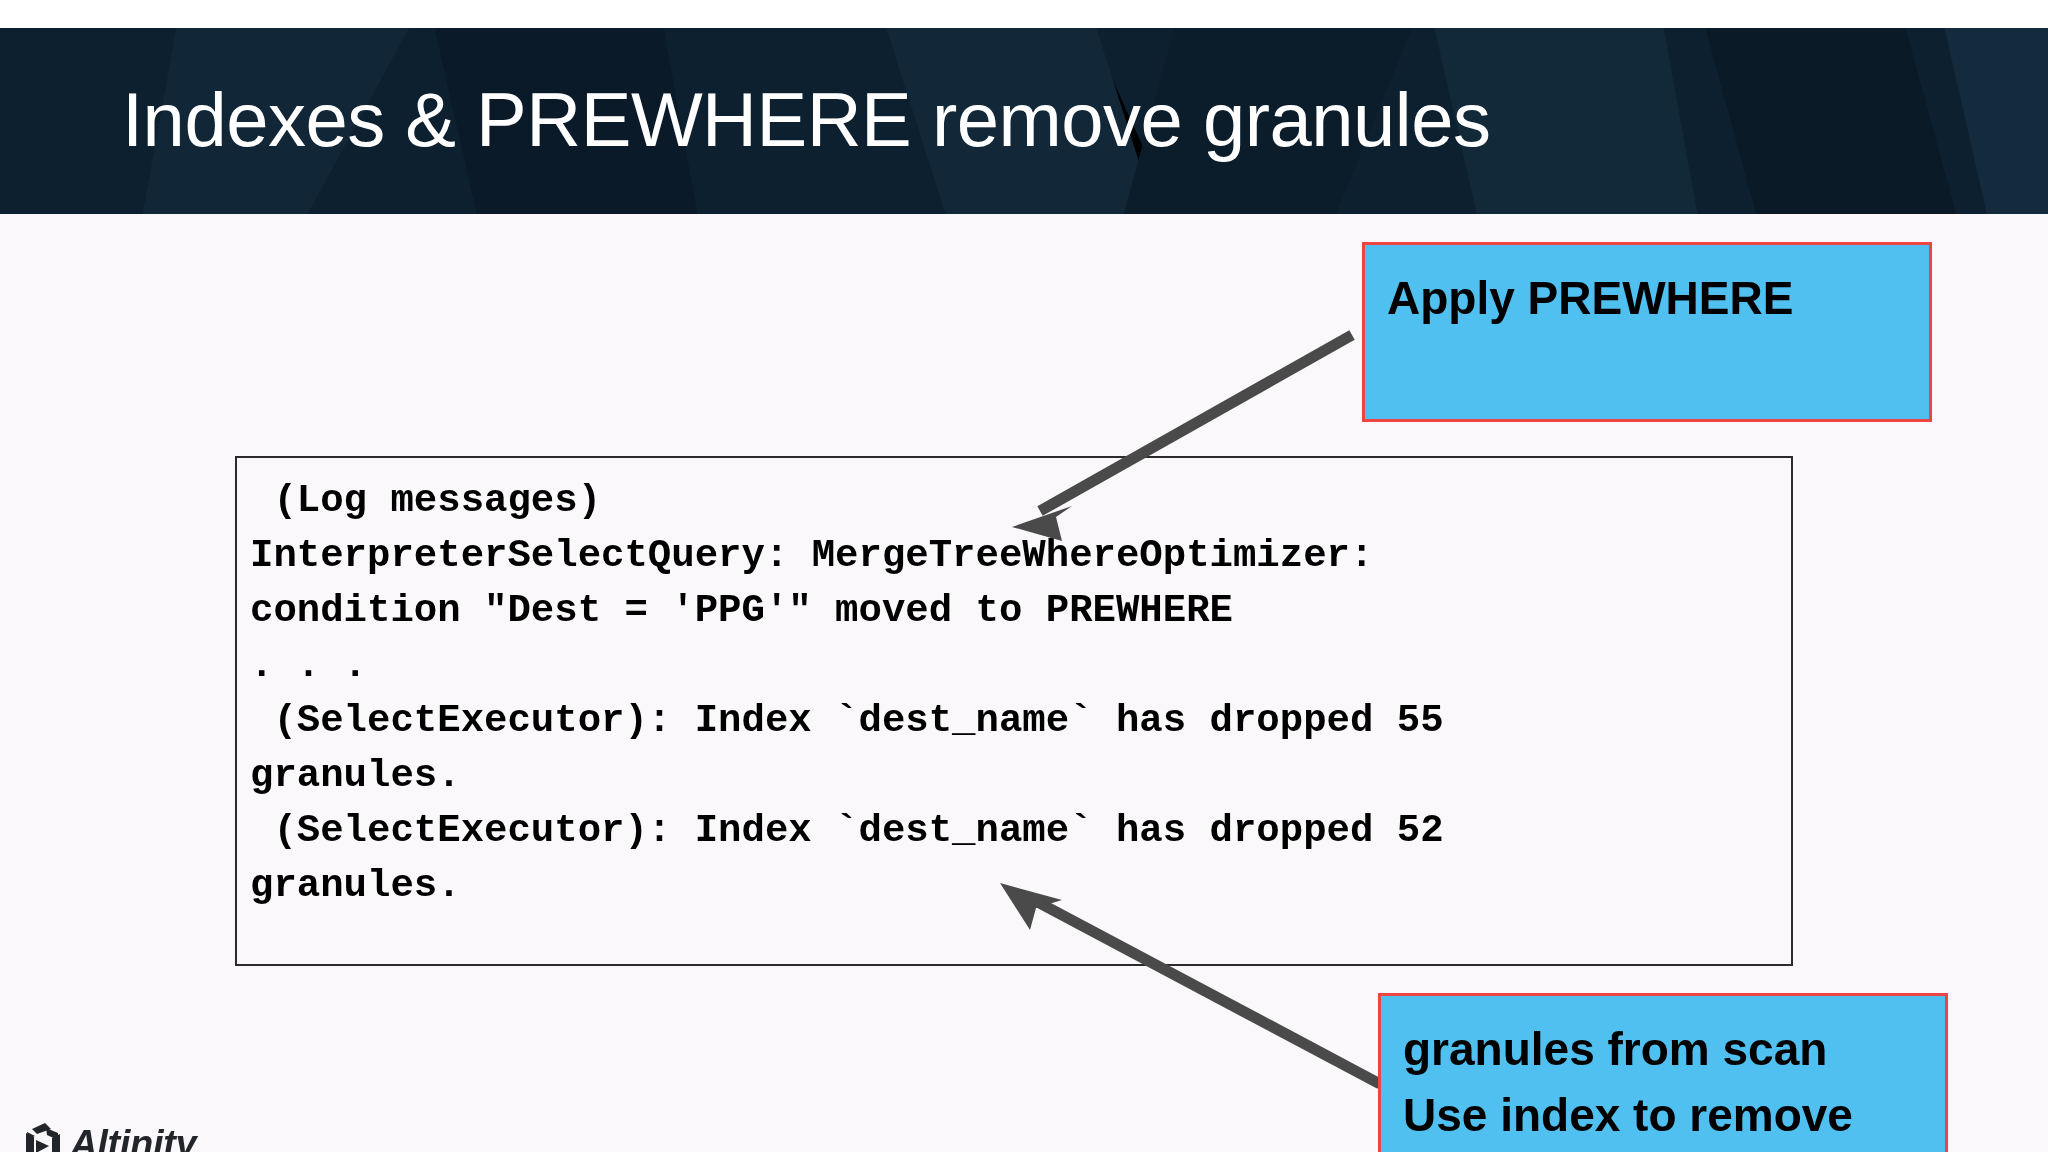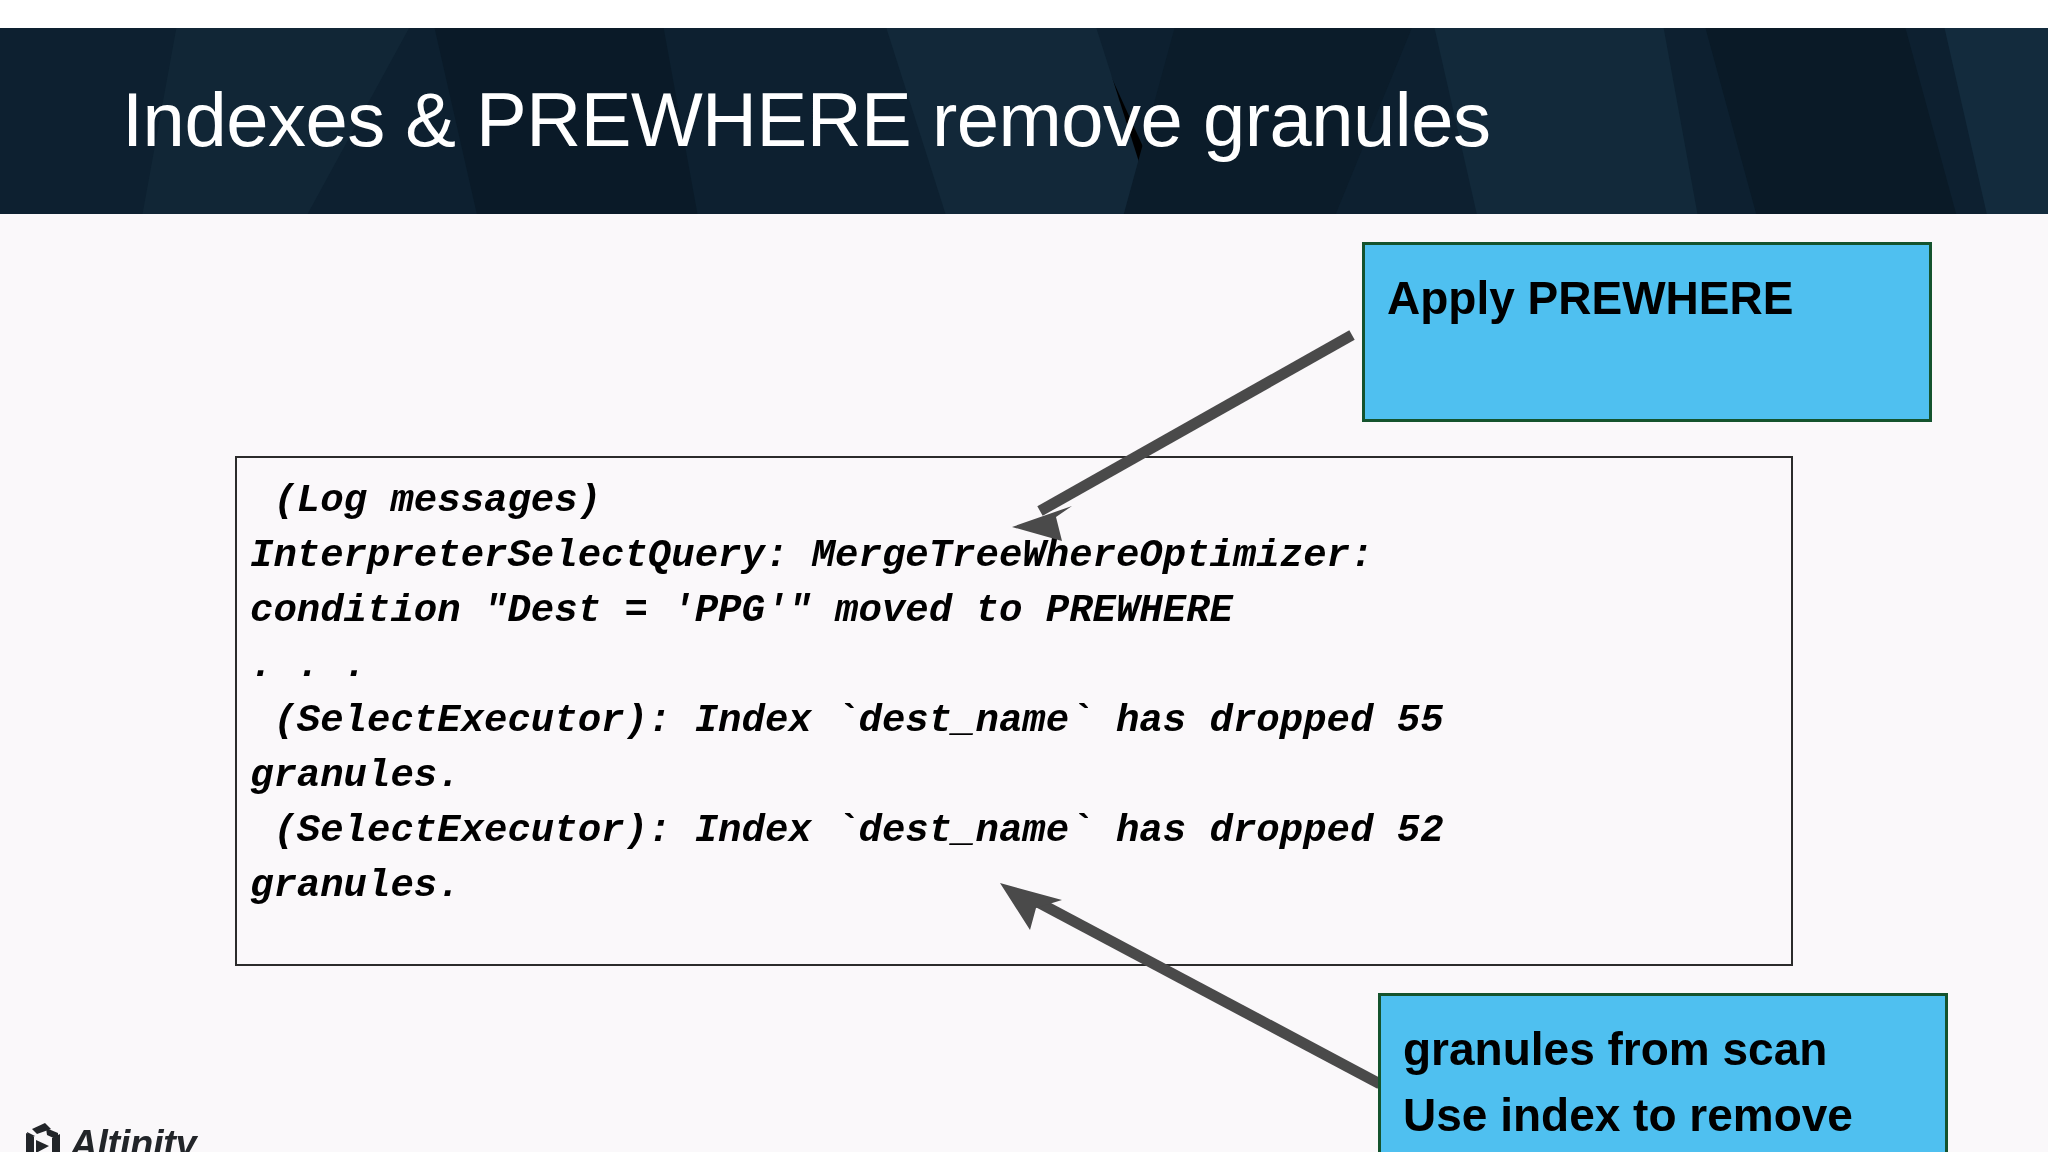--- a/index.html
+++ b/index.html
@@ -65,28 +65,27 @@
     left: 250px;
     top: 446px;
     width: 1540px;
     font-family: "Liberation Mono", "DejaVu Sans Mono", monospace;
     font-size: 39px;
     font-weight: 700;
     color: #000000;
     line-height: 55px;
     white-space: pre-wrap;
     letter-spacing: 0px;
-    font-style: italic;
   }
 
   
   .callout {
     position: absolute;
     background: #4fc0f0;
-    border: 3px solid #14532d;
+    border: 3px solid #ef4444;
     box-sizing: border-box;
     font-family: "Liberation Sans", sans-serif;
     font-weight: 700;
     color: #000000;
     font-size: 46px;
     line-height: 66px;
     padding: 20px 22px;
   }
   #callout-prewhere {
     left: 1362px;

